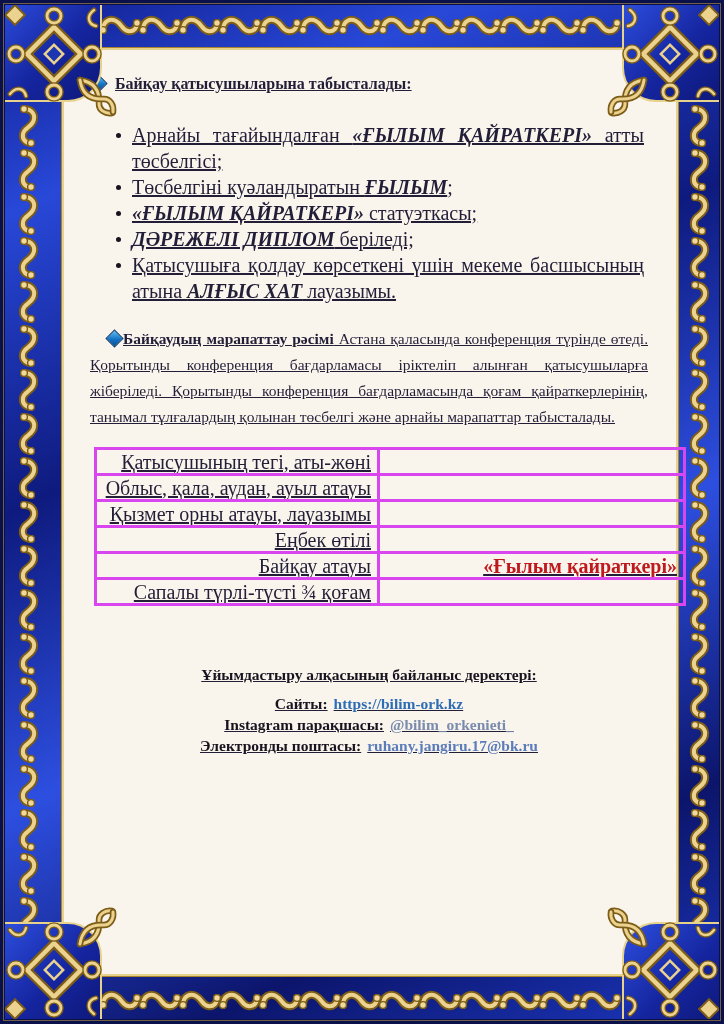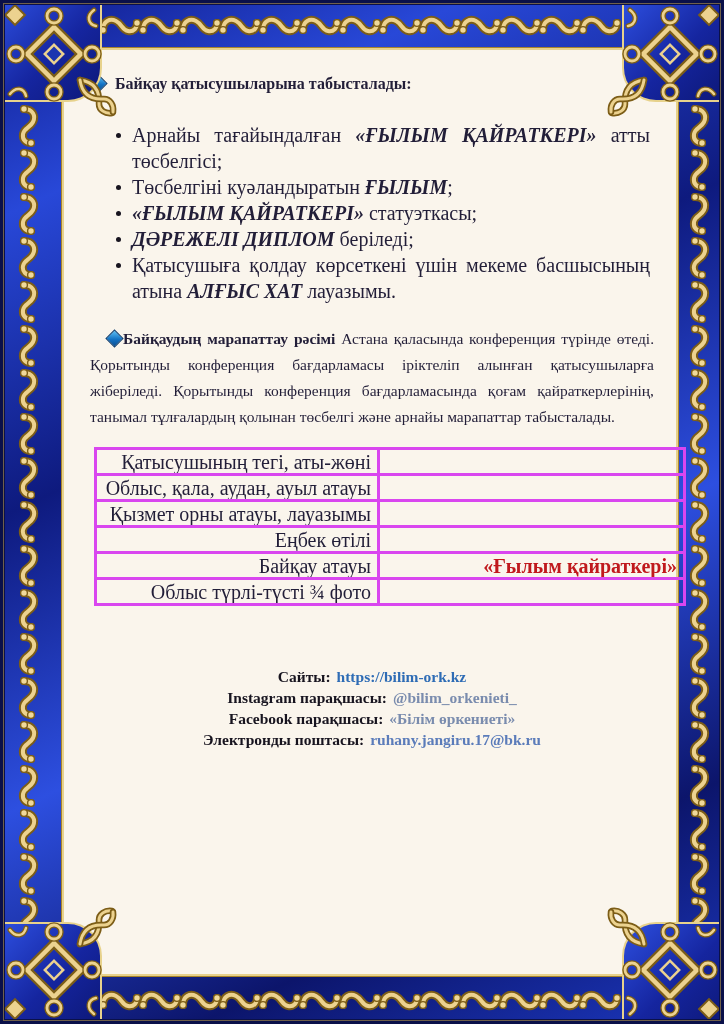--- a/index.html
+++ b/index.html
@@ -13,22 +13,23 @@
   .outer-gold{position:absolute;inset:3px;border:1px solid #c5a24a;pointer-events:none;z-index:6;opacity:.55;}
 
   
   .content{
     position:absolute;left:62px;top:48px;right:46px;bottom:48px;
     background:#faf5ec;
     border:2px solid #e7d28c;
     box-shadow:0 0 0 1px #a8852c;
     border-radius:0;
     z-index:1;
-    padding:22px 22px 0 26px;
+    padding:22px 28px 0 26px;
     box-sizing:border-box;
+    text-decoration:underline;
   }
 
   
   svg.strip{position:absolute;z-index:2;}
   .strip-top{top:3px;left:98px;width:528px;height:44px;}
   .strip-bottom{bottom:2px;left:98px;width:528px;height:44px;}
   .strip-left{left:4px;top:98px;width:52px;height:828px;}
   .strip-right{right:2px;top:98px;width:43px;height:828px;}
 
   
@@ -72,21 +73,21 @@
   table.app-table td{
     border:3px solid #d946ef;height:23px;padding:0 6px 0 8px;
     font-size:20px;line-height:22px;vertical-align:middle;
     overflow:hidden;white-space:nowrap;text-align:right;
   }
   td.lbl-cell{width:266px;}
   td.val-cell{text-align:center;font-weight:bold;}
 
   .contacts{margin-top:60px;text-align:center;}
   .contacts-heading{font-size:15.5px;font-weight:bold;color:#17141f;}
-  .contact-lines{margin-top:30px;}
+  .contact-lines{margin-top:9px;}
   .contact-line{font-size:15.5px;line-height:21px;}
   .c-label{font-weight:bold;color:#17141f;}
   .c-value{font-weight:bold;margin-left:6px;}
 </style>
 </head>
 <body>
 
 <svg width="0" height="0" style="position:absolute">
   <defs>
     <g id="scroll-motif">
@@ -247,29 +248,29 @@
         </tr>
         <tr>
           <td class="lbl-cell">Еңбек өтілі</td>
           <td class="val-cell"></td>
         </tr>
         <tr>
           <td class="lbl-cell">Байқау атауы</td>
           <td class="val-cell" style="color: rgb(192, 25, 29);">«Ғылым қайраткері»</td>
         </tr>
         <tr>
-          <td class="lbl-cell">Облыс түрлі-түсті ¾ фото</td>
+          <td class="lbl-cell">Сапалы түрлі-түсті ¾ қоғам</td>
           <td class="val-cell"></td>
         </tr>
       </tbody>
     </table>
 
     <div class="contacts">
+      <div class="contacts-heading">Ұйымдастыру алқасының байланыс деректері:</div>
       <div class="contact-lines">
         <div class="contact-line"><span class="c-label">Сайты:</span><span class="c-value" style="color: rgb(46, 108, 181);">https://bilim-ork.kz</span></div>
         <div class="contact-line"><span class="c-label">Instagram парақшасы:</span><span class="c-value" style="color: rgb(122, 140, 174);">@bilim_orkenieti_</span></div>
-        <div class="contact-line"><span class="c-label">Facebook парақшасы:</span><span class="c-value" style="color: rgb(122, 140, 174);">«Білім өркениеті»</span></div>
         <div class="contact-line"><span class="c-label">Электронды поштасы:</span><span class="c-value" style="color: rgb(91, 124, 186);">ruhany.jangiru.17@bk.ru</span></div>
       </div>
     </div>
 
   </div>
 </div>
 
 </body></html>

